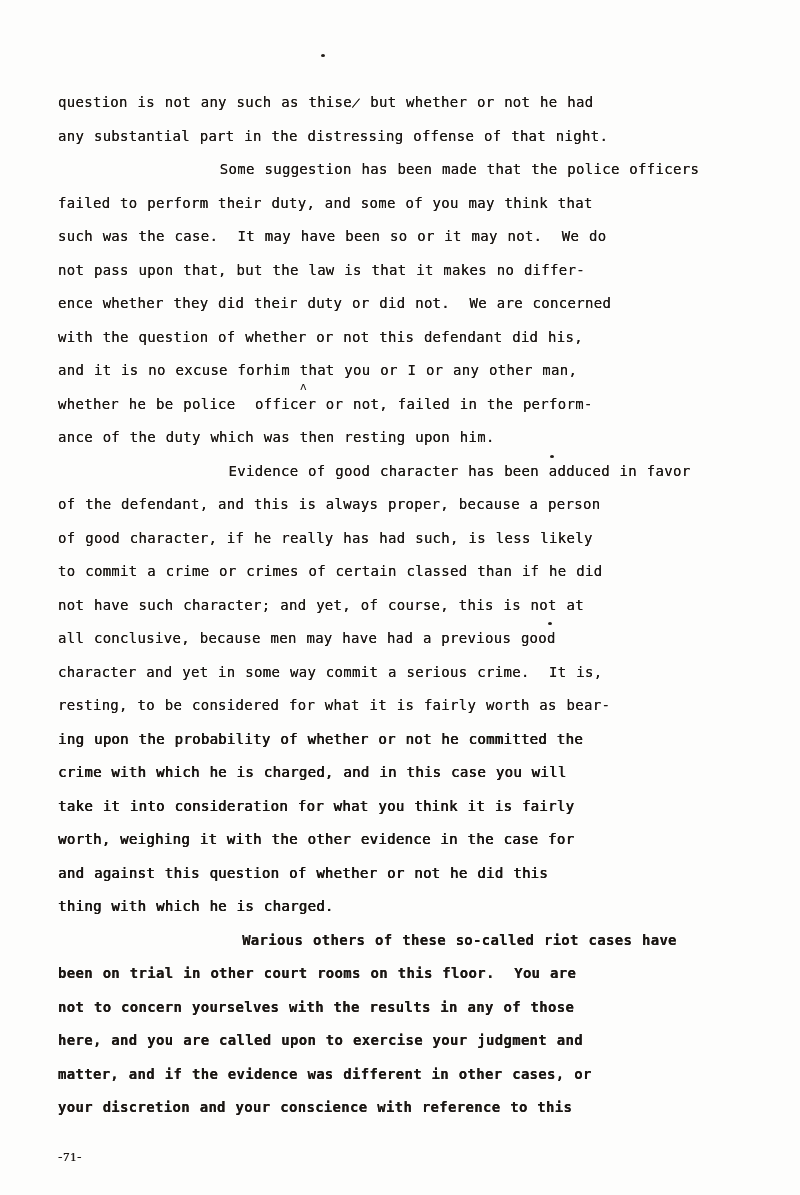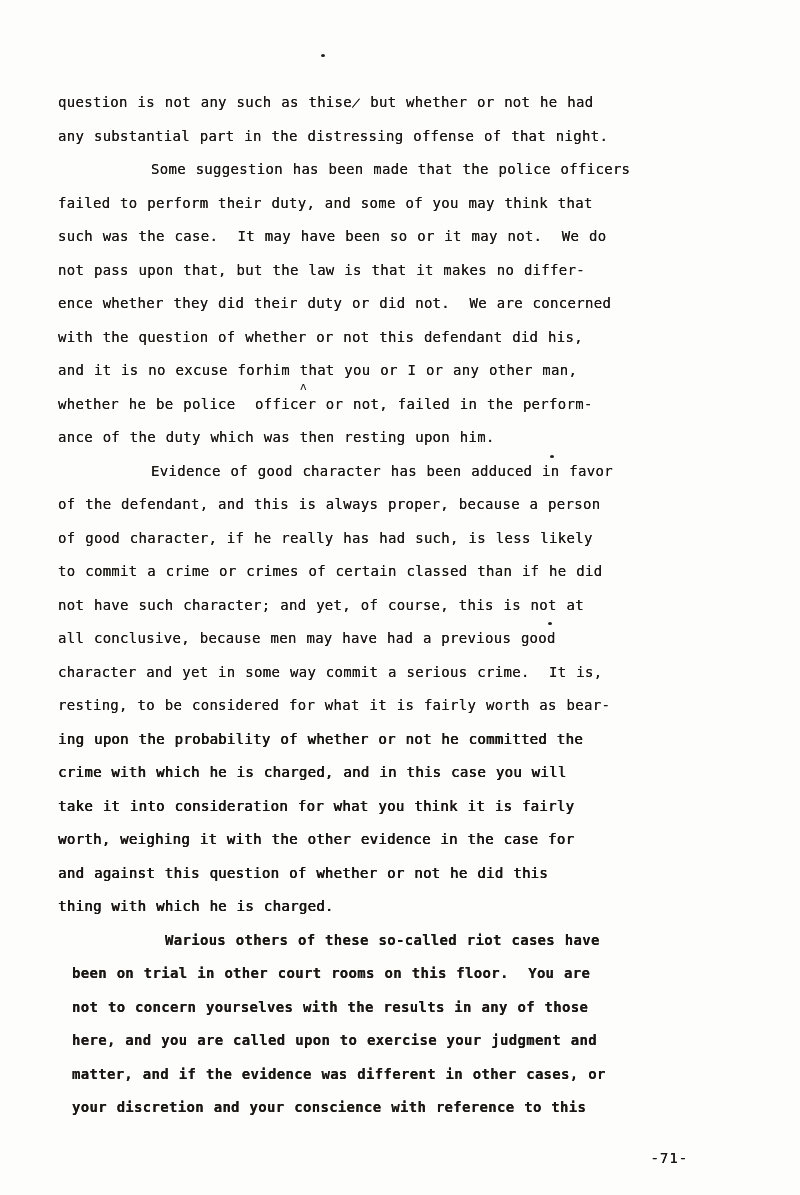--- a/index.html
+++ b/index.html
@@ -26,38 +26,39 @@
     white-space: pre;
     font-size: 14px;
     line-height: 33.5px;
     height: 33.5px;
     letter-spacing: 0.3px;
     word-spacing: 1px;
     text-shadow: 0 0 0.6px rgba(24, 18, 12, 0.9);
   }
   .line.indent {
     padding-left: 93px;
+    text-align: center;
   }
   .line.medium {
     text-shadow: 0.5px 0 0 currentColor, 0 0 0.6px rgba(24, 18, 12, 0.9);
   }
   .line.bold {
     font-weight: bold;
     text-shadow: 0 0 0.5px rgba(24, 18, 12, 0.85);
-    margin-left: 14px;
   }
   .page-number {
     position: absolute;
     top: 1150px;
     left: 58px;
     width: 630px;
-    text-align: right;
-    font-size: 14px;
+    text-align: left;
+    font-size: 12px;
     letter-spacing: 1px;
     text-shadow: 0.4px 0 0 currentColor;
+    font-family: Liberation Serif, serif;
   }
   .ink-dot {
     position: absolute;
     width: 4px;
     height: 3px;
     background: #221d18;
     border-radius: 50%;
   }
   .ink-caret {
     position: absolute;

